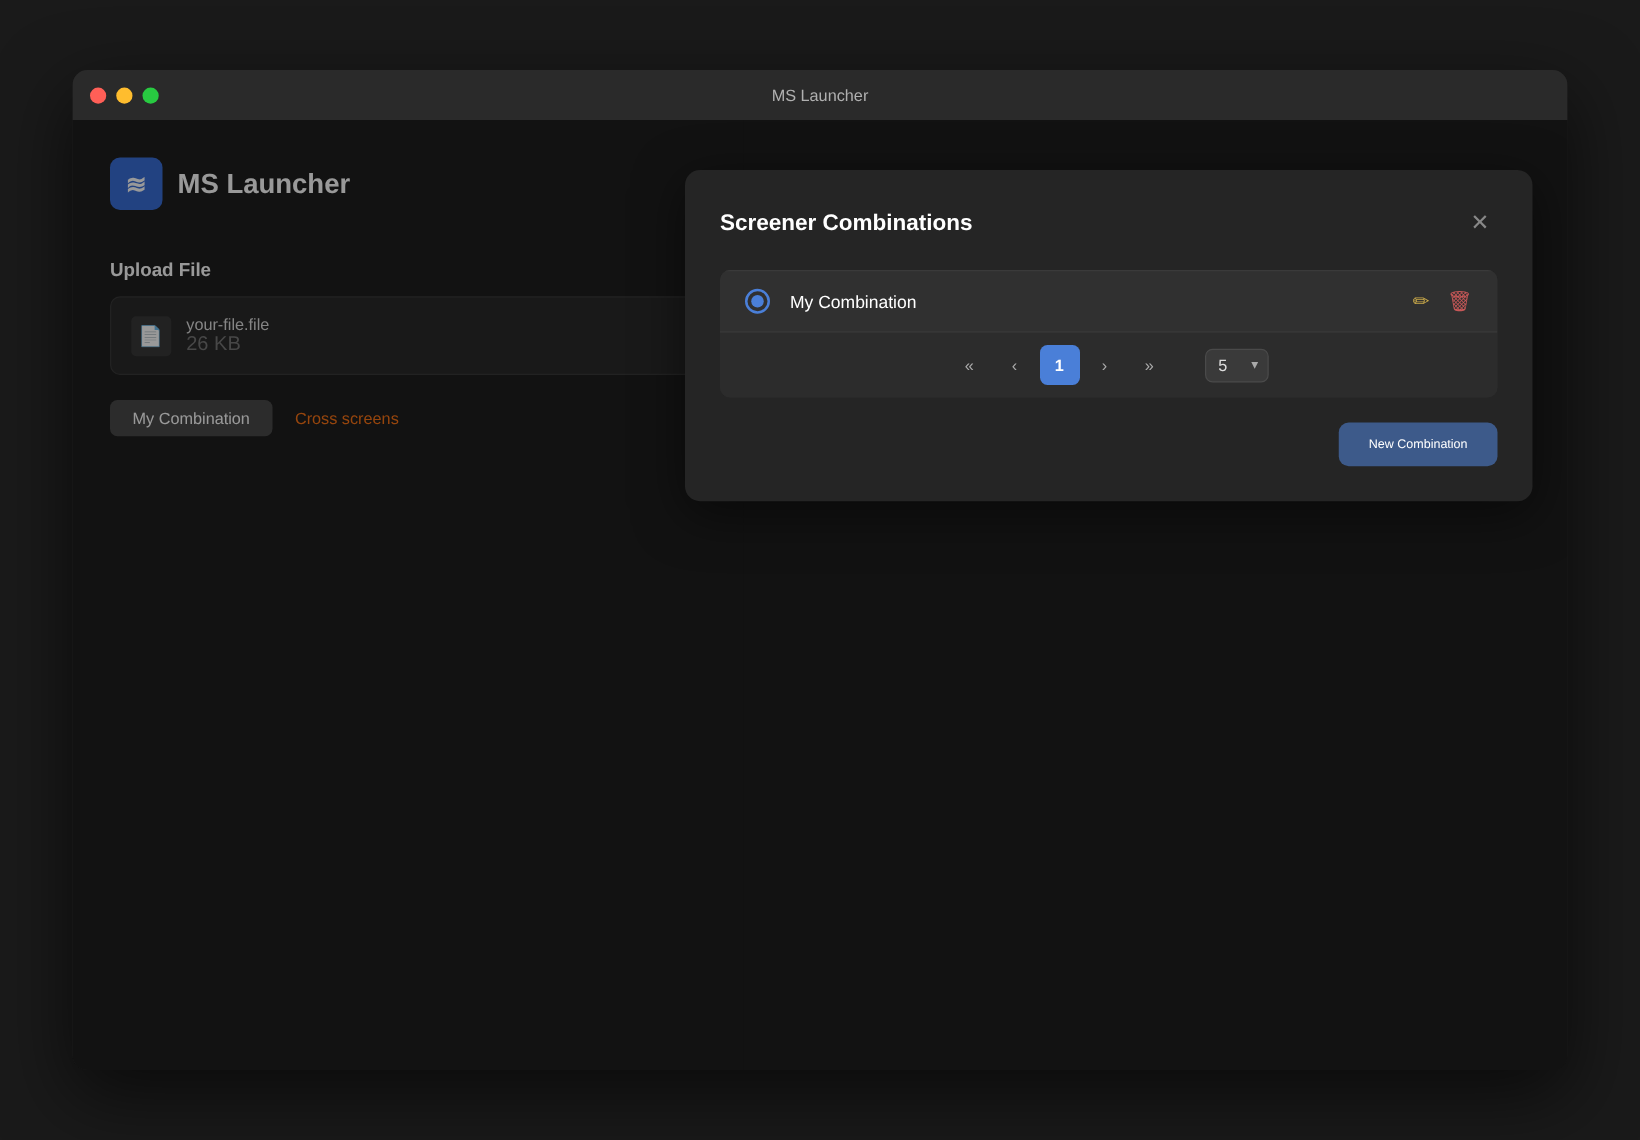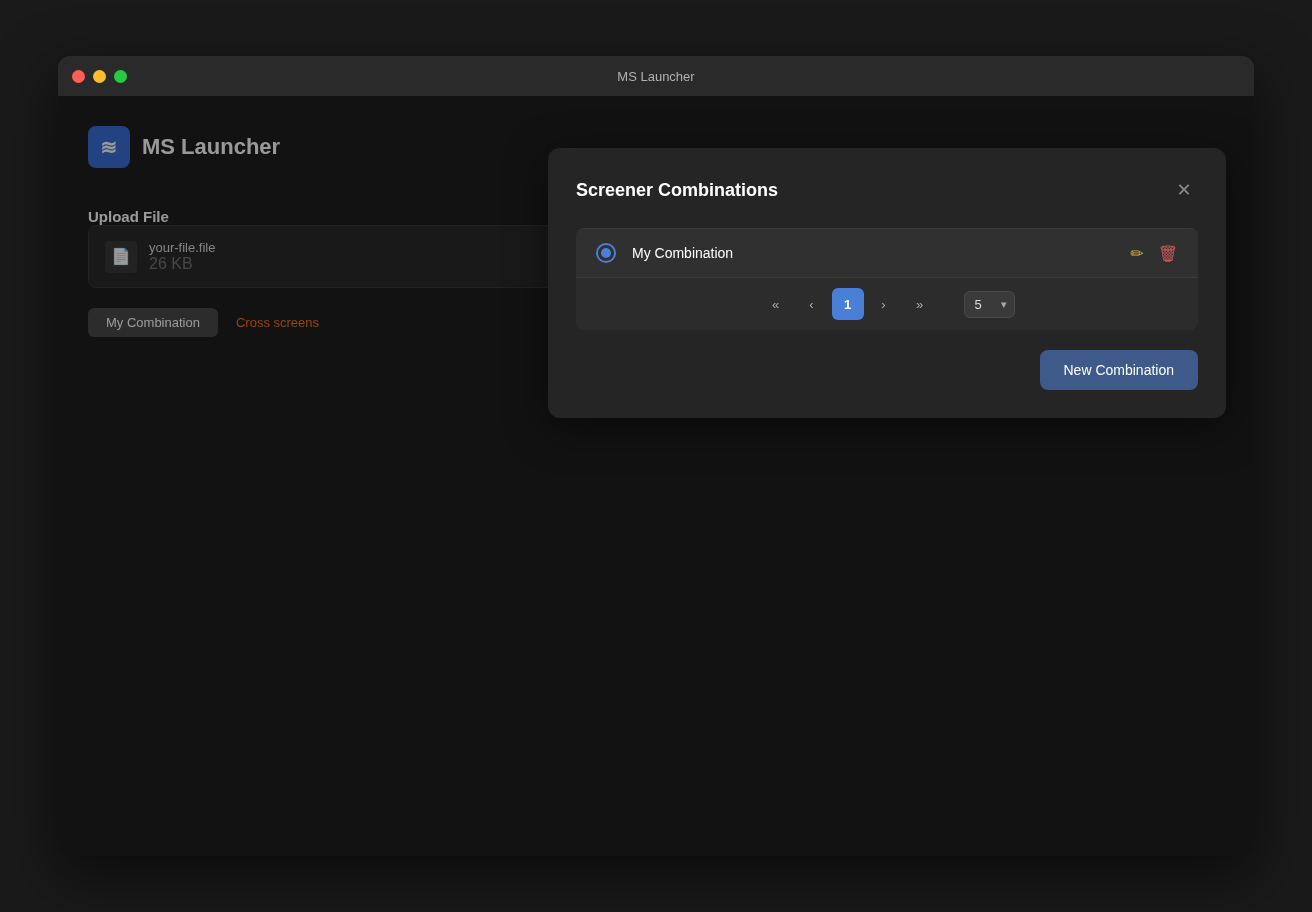--- a/index.html
+++ b/index.html
@@ -88,21 +88,21 @@
     .app-title {
       color: #ffffff;
       font-size: 22px;
       font-weight: 600;
     }
 
     .section-title {
       color: #ffffff;
       font-size: 15px;
       font-weight: 600;
-      margin-bottom: 0;
+      margin-bottom: 12px;
     }
     .section-desc {
       color: #888;
       font-size: 12px;
       margin-bottom: 16px;
     }
 
     .file-box {
       background: #2a2a2a;
       border: 1px solid #3a3a3a;
@@ -158,21 +158,21 @@
       position: absolute;
       top: 40px;
       left: 0;
       right: 0;
       bottom: 0;
       background: rgba(0,0,0,0.4);
     }
 
     .modal {
       position: absolute;
-      top: 52px;
+      top: 40px;
       left: 490px;
       right: 28px;
       background: #252525;
       border-radius: 12px;
       padding: 28px;
       box-shadow: 0 10px 40px rgba(0,0,0,0.5);
     }
 
     .modal-header {
       display: flex;
@@ -324,21 +324,21 @@
       font-size: 11px;
     }
 
     
     .new-combination-btn {
       background: #3d5a8a;
       color: #ffffff;
       border: none;
       border-radius: 8px;
       padding: 12px 24px;
-      font-size: 14px;
+      font-size: 10px;
       font-weight: 500;
       cursor: pointer;
       float: right;
     }
     .btn-row {
       display: flex;
       justify-content: flex-end;
       margin-top: 16px;
     }
   </style>

